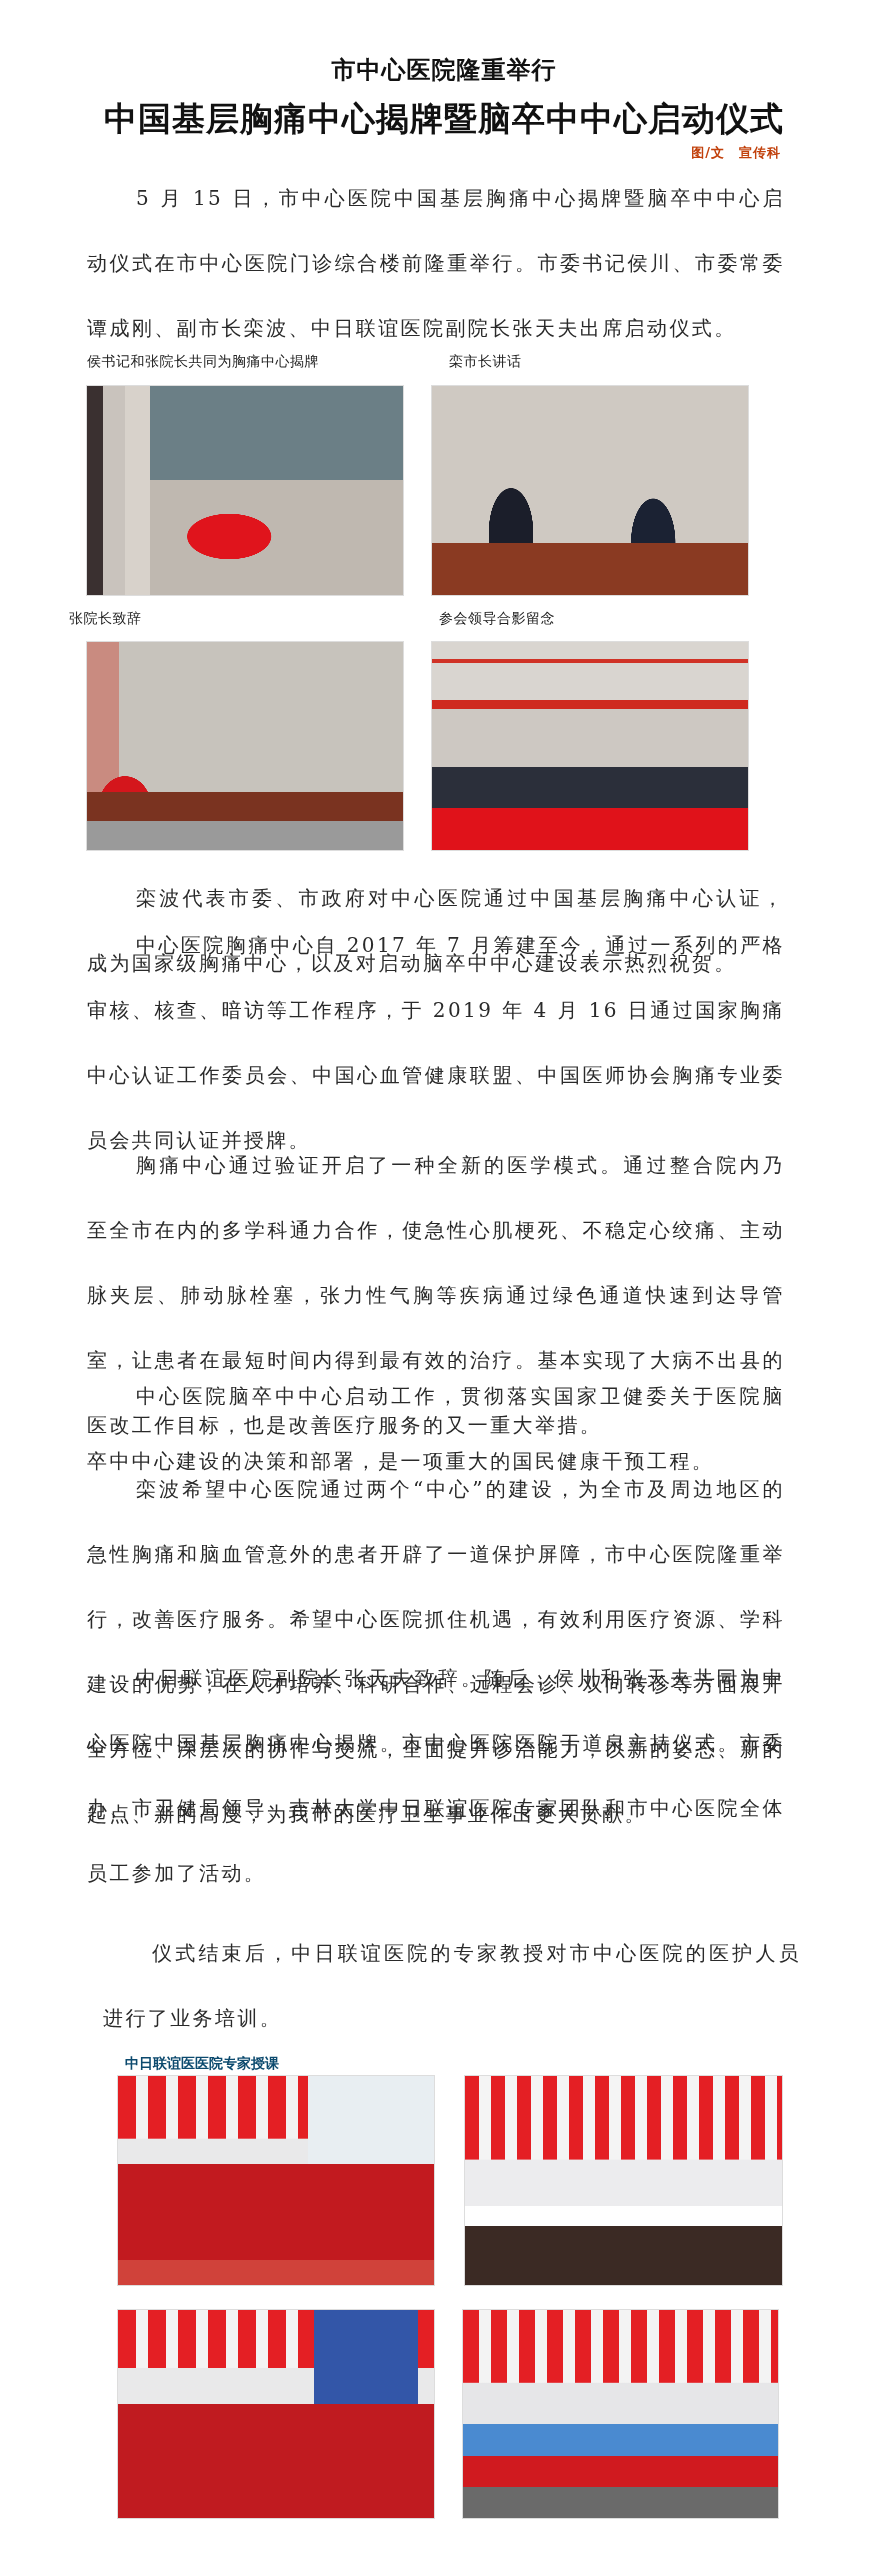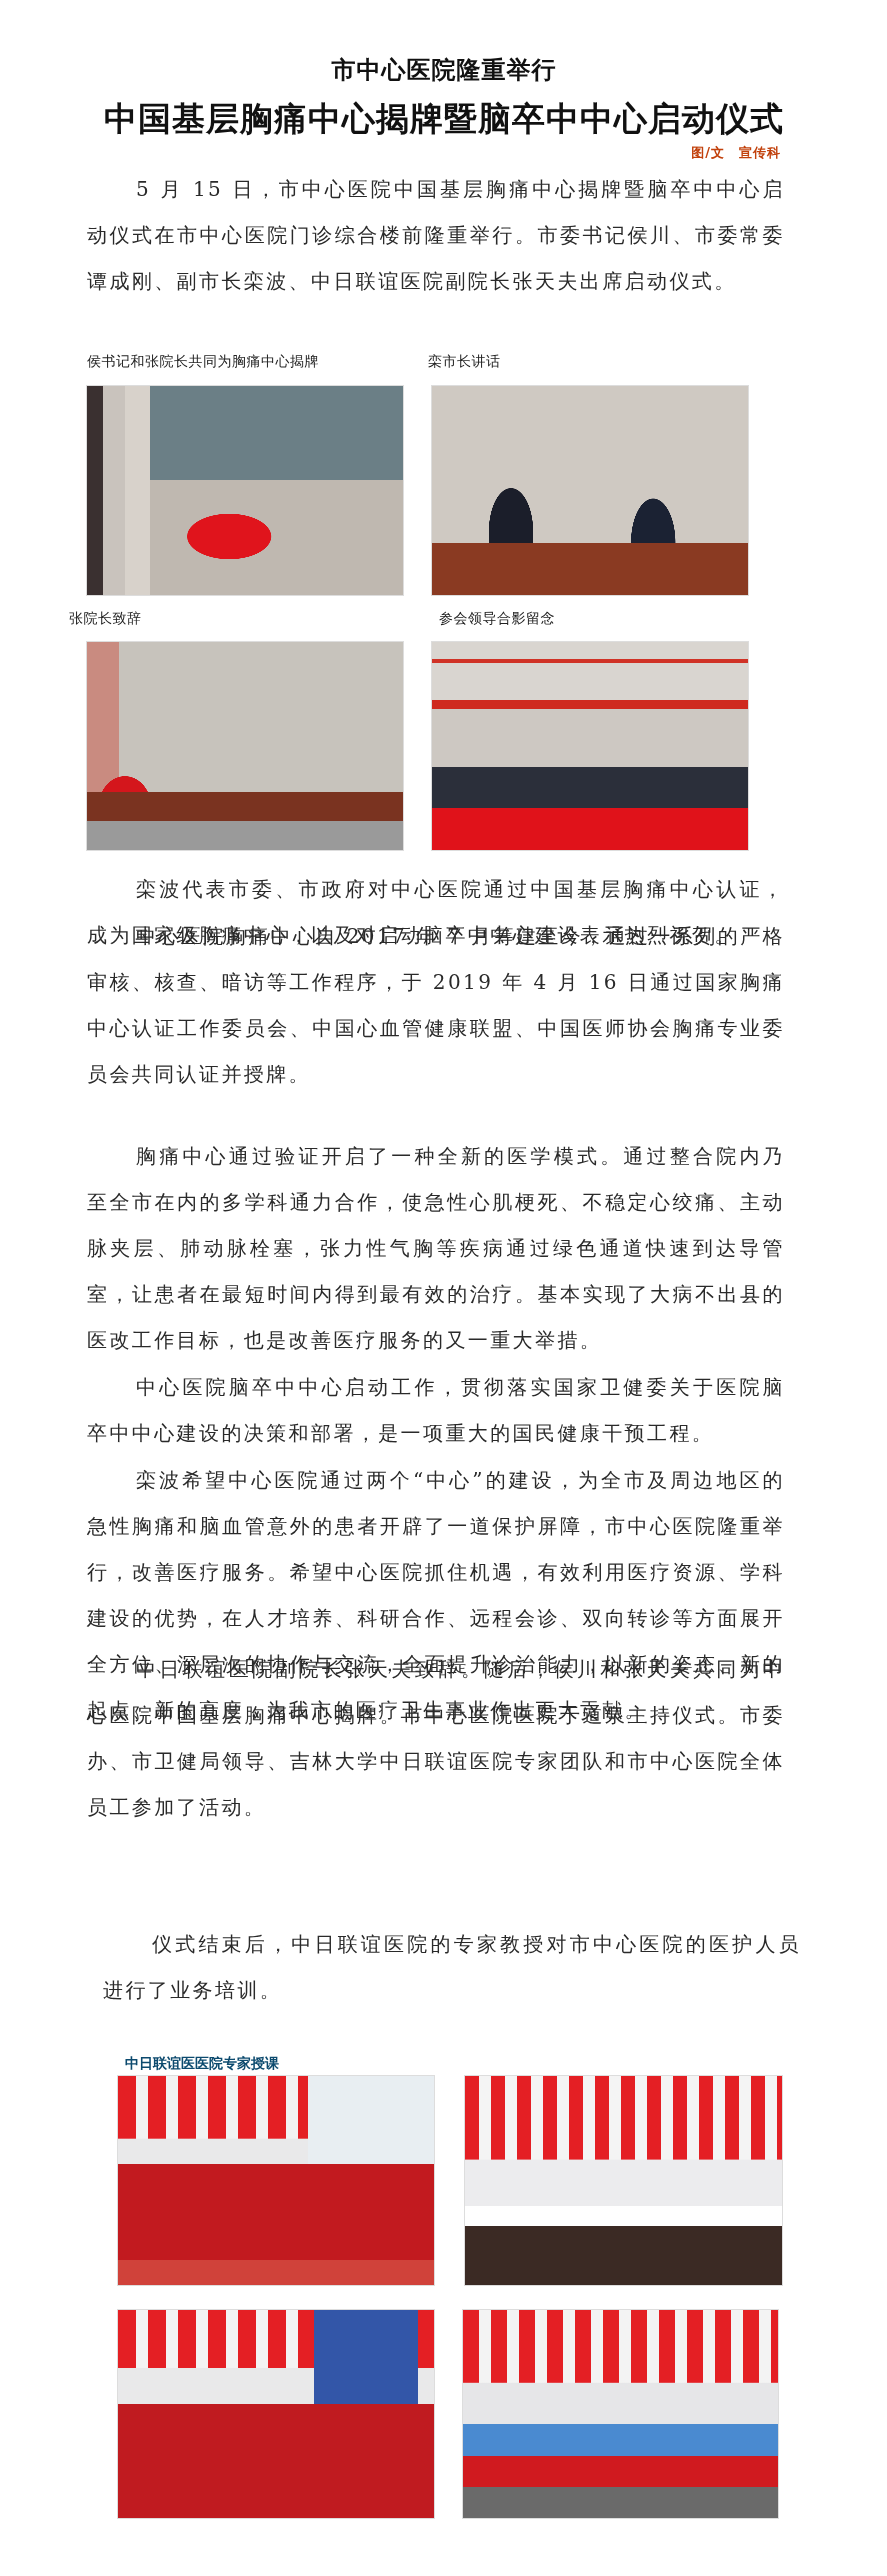--- a/index.html
+++ b/index.html
@@ -5,21 +5,21 @@
   html, body { margin:0; padding:0; background:#ffffff; }
   body { width:888px; height:2576px; position:relative; overflow:hidden;
          font-family:"DejaVu Serif","Liberation Serif",serif; color:#1a1a1a; }
   .abs { position:absolute; }
   .title { left:0; width:888px; text-align:center; font-family:"DejaVu Sans","Liberation Sans",sans-serif;
            font-weight:bold; color:#111; white-space:nowrap; }
   .t1 { top:54px; font-size:24px; letter-spacing:1px; }
   .t2 { top:97px; font-size:33px; letter-spacing:1px; }
   .byline { top:144px; right:107px; font-size:13px; font-weight:bold; color:#c2410c; letter-spacing:1px; }
   .byline span + span { margin-left:14px; }
-  .para { left:87px; width:698px; font-size:20px; line-height:46px; color:#2a2a2a;
+  .para { left:87px; width:698px; font-size:20px; line-height:65px; color:#2a2a2a;
           text-align:justify; text-align-last:left; letter-spacing:2.4px; margin:0; }
   .indent { text-indent:49px; }
   .caption { font-size:14px; font-weight:normal; color:#222; white-space:nowrap; letter-spacing:0.5px; }
   .caption2 { font-size:14px; color:#0c4a6e; white-space:nowrap; font-family:"DejaVu Sans","Liberation Sans",sans-serif;font-weight:bold; }
   .photo { overflow:hidden; border:1px solid #ddd; box-sizing:border-box; }
   
   .ph-unveil { background:
       linear-gradient(90deg,#3a3030 0 5%, #c9c3bd 5% 12%, #d8d2cb 12% 20%, transparent 20%),
       radial-gradient(ellipse 22% 18% at 45% 72%, #e0141c 0 60%, transparent 61%),
       linear-gradient(180deg,#6b7f86 0 45%, #bfb8b0 45% 100%); background-color:#c9c2ba; }
@@ -54,21 +54,21 @@
 
 <div class="abs title t1">市中心医院隆重举行</div>
 <div class="abs title t2">中国基层胸痛中心揭牌暨脑卒中中心启动仪式</div>
 <div class="abs byline">
   <span>图/文</span><span>宣传科</span>
 </div>
 
 <p class="abs para indent" style="top:166px;">5 月 15 日，市中心医院中国基层胸痛中心揭牌暨脑卒中中心启动仪式在市中心医院门诊综合楼前隆重举行。市委书记侯川、市委常委谭成刚、副市长栾波、中日联谊医院副院长张天夫出席启动仪式。</p>
 
 <div class="abs caption" style="left:87px; top:353px;">侯书记和张院长共同为胸痛中心揭牌</div>
-<div class="abs caption" style="left:428px; top:353px;">栾市长讲话</div>
+<div class="abs caption" style="left:449px; top:353px;">栾市长讲话</div>
 <div class="abs photo ph-unveil" style="left:86px; top:385px; width:318px; height:211px;">
   
 </div>
 <div class="abs photo ph-speech" style="left:431px; top:385px; width:318px; height:211px;">
   
 </div>
 
 <div class="abs caption" style="left:69px; top:610px;">张院长致辞</div>
 <div class="abs caption" style="left:439px; top:610px;">参会领导合影留念</div>
 <div class="abs photo ph-address" style="left:86px; top:641px; width:318px; height:210px;">

